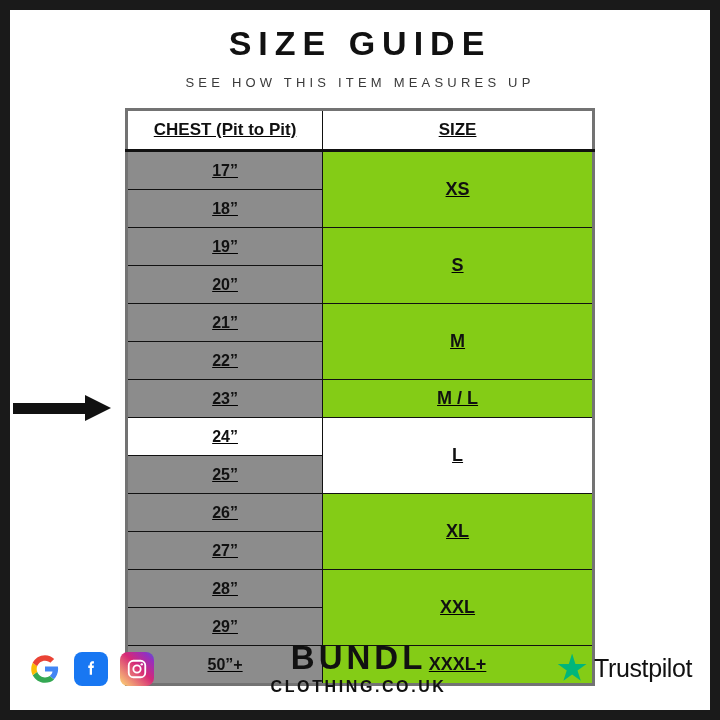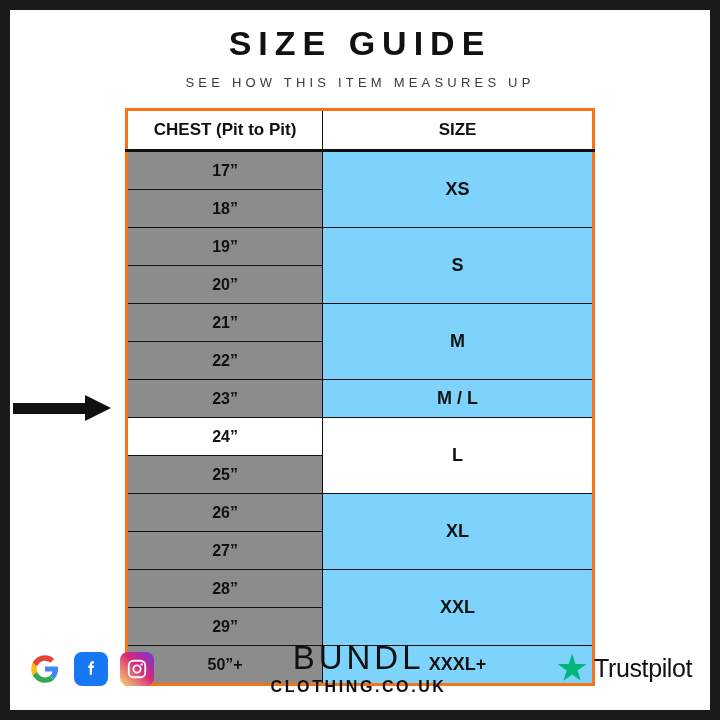--- a/index.html
+++ b/index.html
@@ -50,21 +50,22 @@
 
   .table-wrap {
     position: relative;
     margin-top: 18px;
     width: 470px;
   }
   table.size-table {
     border-collapse: collapse;
     width: 100%;
     table-layout: fixed;
-    border: 3px solid #f97316;
+    border: 3px solid #737373;
+    text-decoration: underline;
   }
   table.size-table td {
     border: 1px solid #111111;
     text-align: center;
     color: #111111;
     font-weight: bold;
   }
   .col-chest { width: 42%; }
   .col-size  { width: 58%; }
 
@@ -77,21 +78,21 @@
   tbody td.chest {
     height: 35px;
     font-size: 16px;
     background: #8c8c8c;
   }
   tbody td.chest.highlight {
     background: #ffffff;
   }
   tbody td.size {
     font-size: 18px;
-    background: #7dd3fc;
+    background: #84cc16;
     vertical-align: middle;
   }
   tbody td.size.highlight {
     background: #ffffff;
   }
 
   .arrow {
     position: absolute;
     left: -112px;
     width: 108px;
@@ -138,21 +139,21 @@
   }
   .social svg { display: block; }
 
   .brand {
     text-align: center;
     flex: 0 0 auto;
     margin-left: 6px;
   }
   .brand-name {
     font-size: 33px;
-    font-weight: normal;
+    font-weight: bold;
     letter-spacing: 4px;
     color: #111111;
     line-height: 1;
   }
   .brand-sub {
     margin-top: 4px;
     font-size: 16px;
     font-weight: bold;
     letter-spacing: 2.6px;
     color: #111111;

